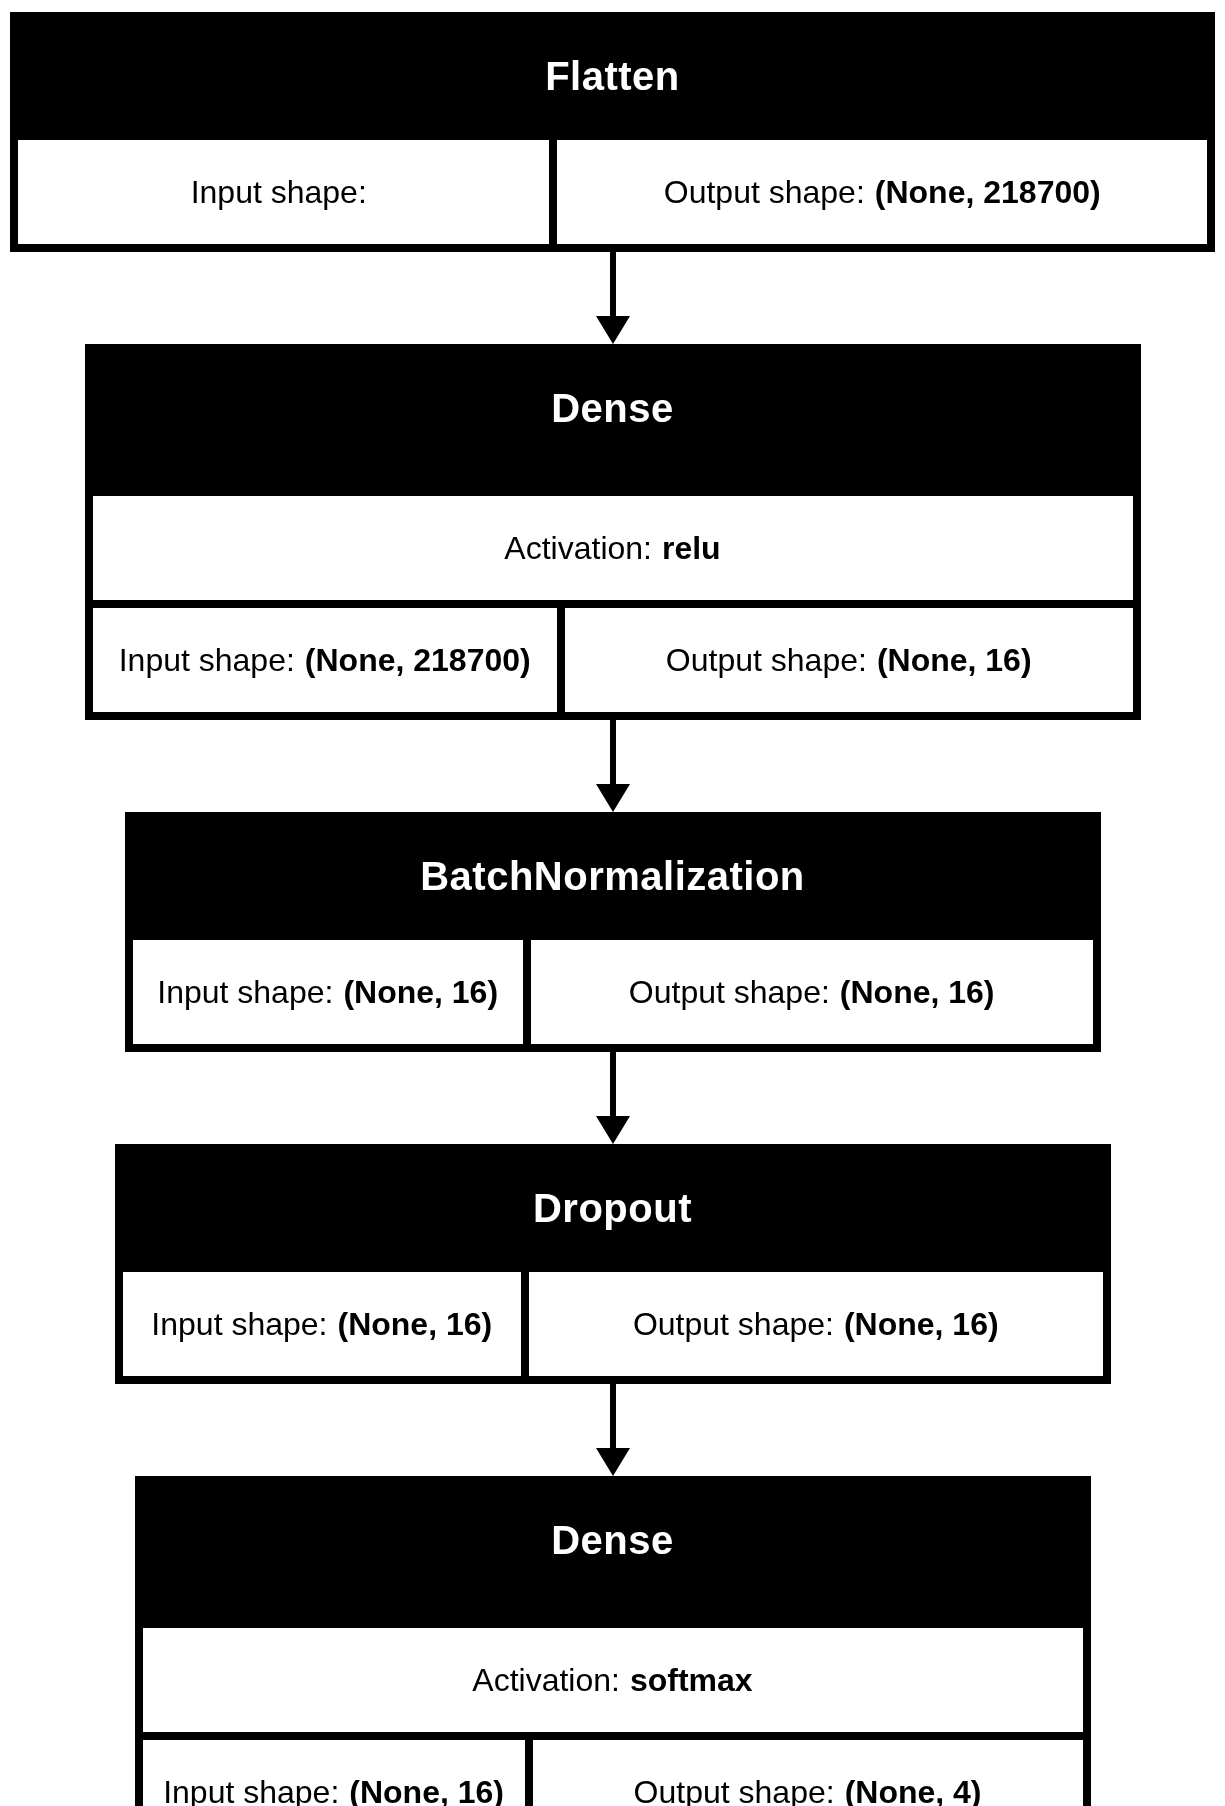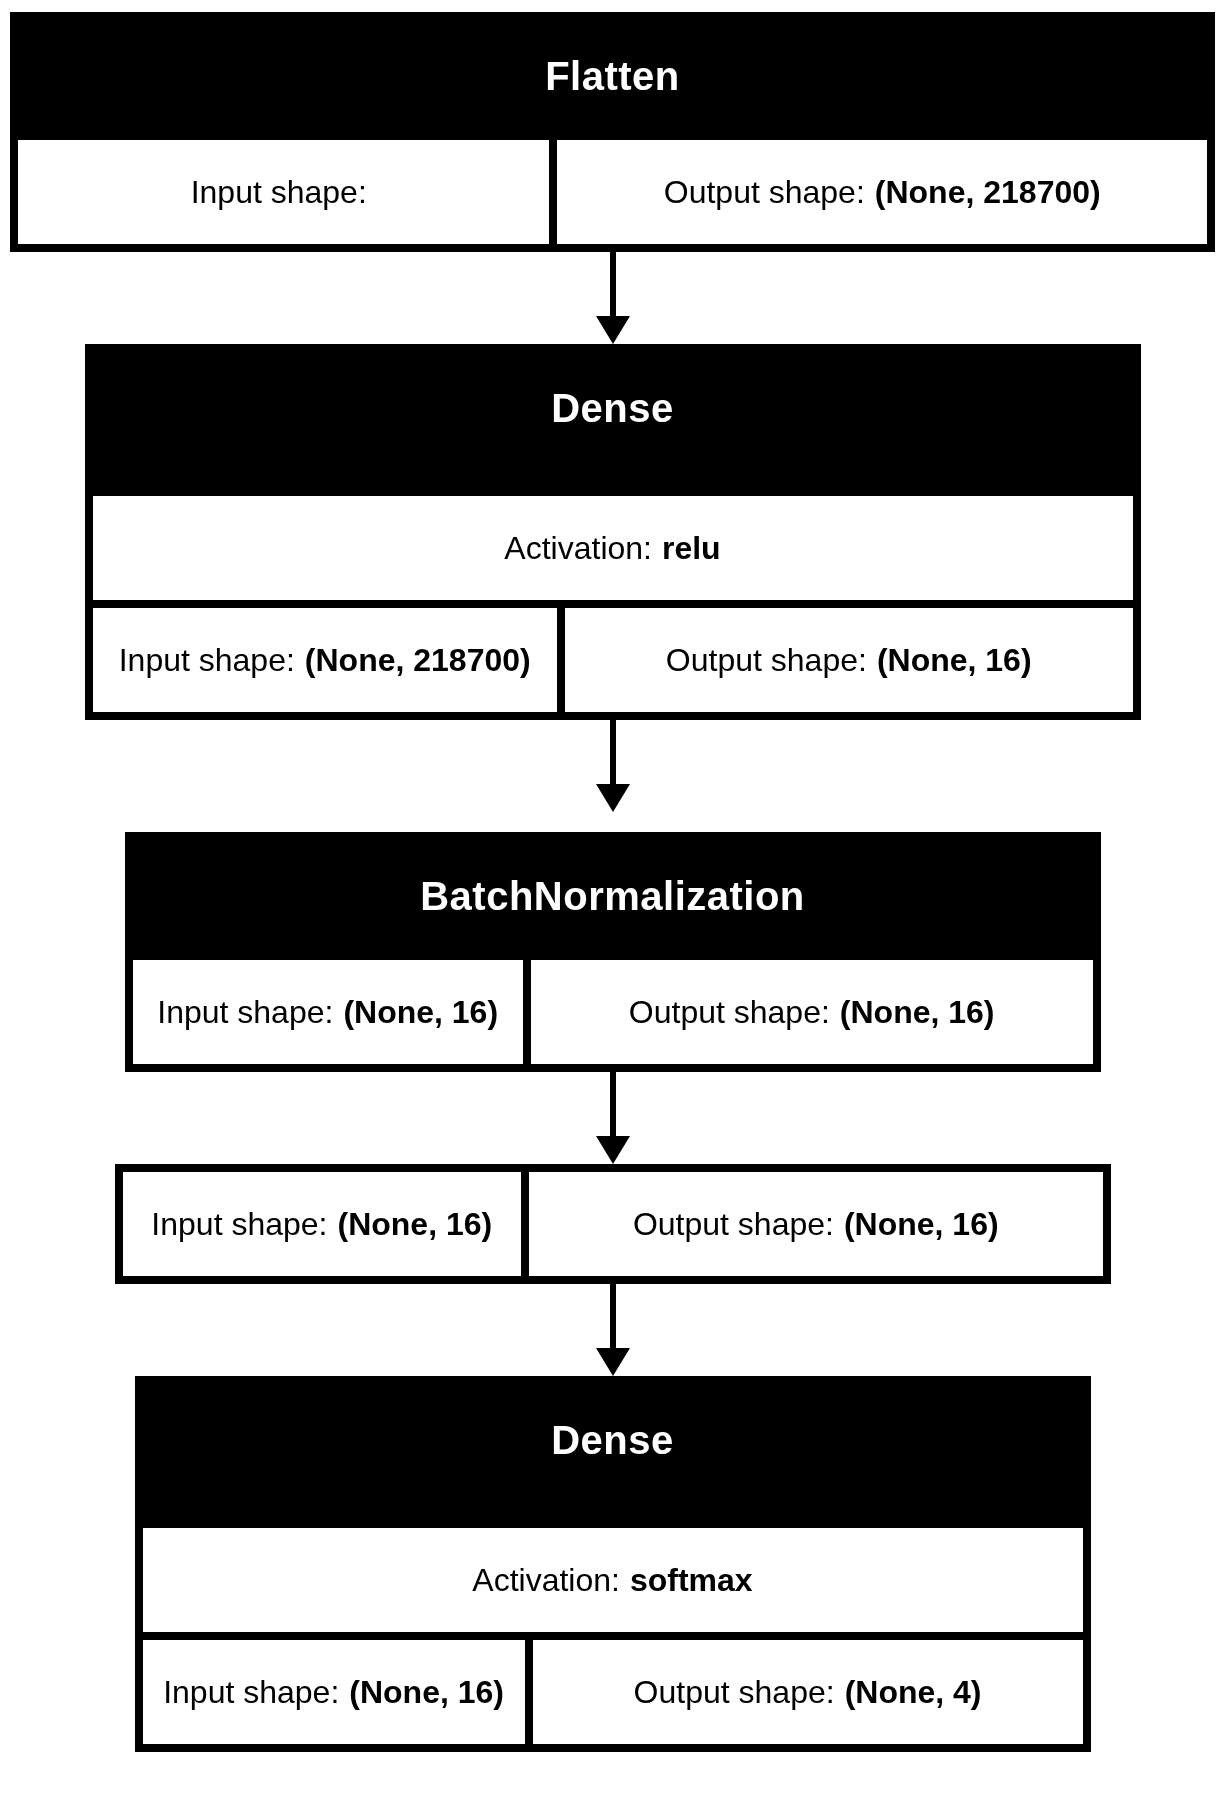--- a/index.html
+++ b/index.html
@@ -55,21 +55,21 @@
   .cell .lbl { margin-right: 10px; }
   .cell .val { font-weight: bold; }
   .cell-full { flex: 1 1 auto; margin-top: 24px; }
   .split-45 .cell-input  { flex: 45 1 0; }
   .split-45 .cell-output { flex: 55 1 0; }
   .split-41 .cell-input  { flex: 41 1 0; }
   .split-41 .cell-output { flex: 59 1 0; }
 
   .w-flatten { width: 1205px; }
   .w-dense1  { width: 1056px; }
-  .w-bn      { width: 976px; margin-top: 20px;  }
+  .w-bn      { width: 976px;  }
   .w-dropout { width: 996px;  }
   .w-dense2  { width: 956px;  }
 
   .arrow {
     height: 92px;
     display: flex;
     flex-direction: column;
     align-items: center;
   }
   .arrow-line {
@@ -146,20 +146,21 @@
       </div>
     </div>
   </div>
 
   <div class="arrow">
     <div class="arrow-line"></div>
     <div class="arrow-head"></div>
   </div>
 
   <div class="node w-dropout">
+    <div class="node-header">Dropout</div>
     <div class="row split-41">
       <div class="cell cell-input">
         <span class="lbl">Input shape:</span>
         <span class="val">(None, 16)</span>
       </div>
       <div class="cell cell-output">
         <span class="lbl">Output shape:</span>
         <span class="val">(None, 16)</span>
       </div>
     </div>

